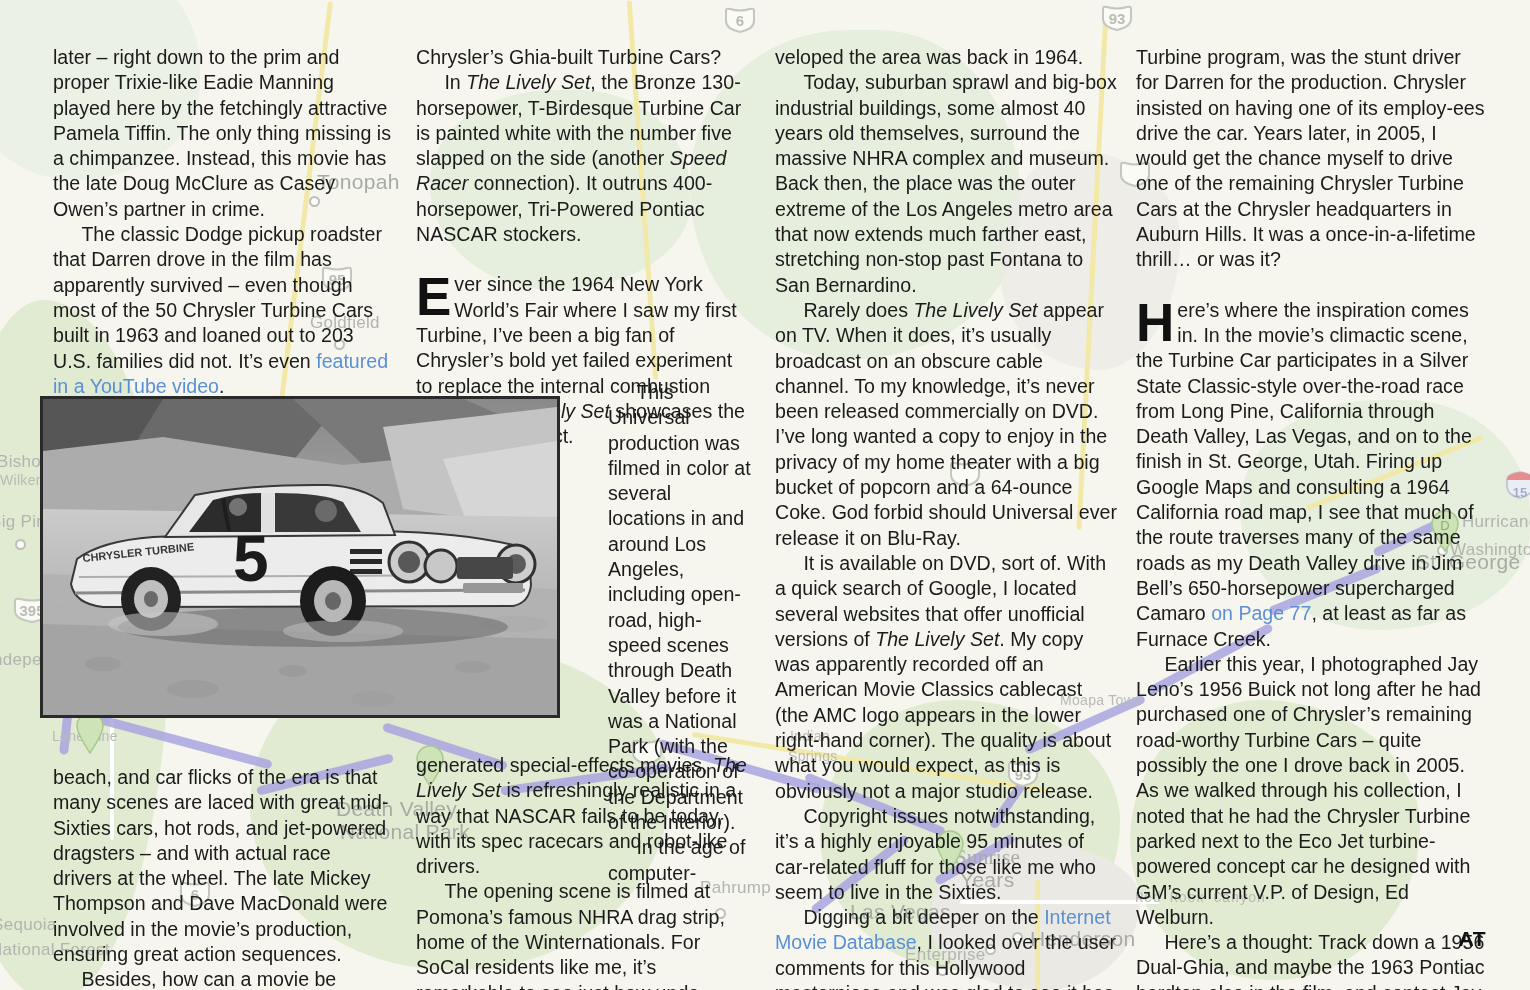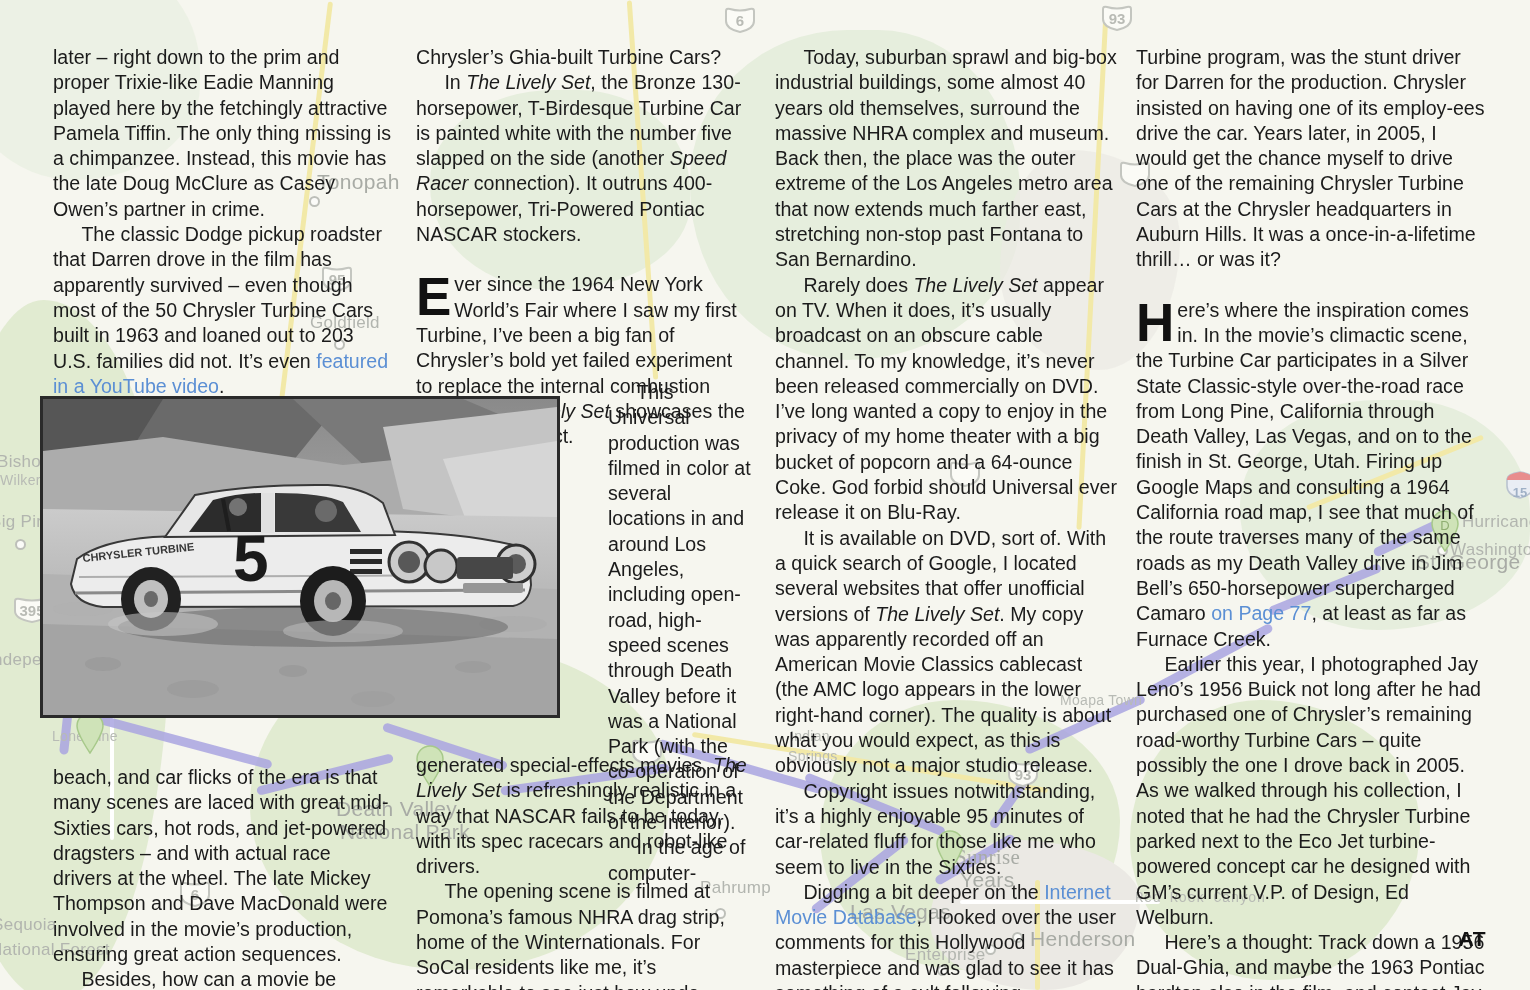--- a/index.html
+++ b/index.html
@@ -350,20 +350,21 @@
     <p class="ind"><span>This Universal production was filmed in color at several locations in and around Los Angeles, including open-road, high-speed scenes through Death Valley before it was a National Park (with the co-operation of the Department of the Interior).</span></p>
     <p class="ind"><span>In the age of computer-</span></p>
   </div>
 
   <div id="col2-bottom">
     <p><span>generated special-effects movies, </span><i>The Lively Set</i><span> is refreshingly realistic in a way that NASCAR fails to be today, with its spec racecars and robot-like drivers.</span></p>
     <p class="ind"><span>The opening scene is filmed at Pomona’s famous NHRA drag strip, home of the Winternationals. For SoCal residents like me, it’s remarkable to see just how unde-</span></p>
   </div>
 
   <div class="col" id="col3">
+    <p><span>veloped the area was back in 1964.</span></p>
     <p class="ind"><span>Today, suburban sprawl and big-box industrial buildings, some almost 40 years old themselves, surround the massive NHRA complex and museum. Back then, the place was the outer extreme of the Los Angeles metro area that now extends much farther east, stretching non-stop past Fontana to San Bernardino.</span></p>
     <p class="ind"><span>Rarely does </span><i>The Lively Set</i><span> appear on TV. When it does, it’s usually broadcast on an obscure cable channel. To my knowledge, it’s never been released commercially on DVD. I’ve long wanted a copy to enjoy in the privacy of my home theater with a big bucket of popcorn and a 64-ounce Coke. God forbid should Universal ever release it on Blu-Ray.</span></p>
     <p class="ind"><span>It is available on DVD, sort of. With a quick search of Google, I located several websites that offer unofficial versions of </span><i>The Lively Set</i><span>. My copy was apparently recorded off an American Movie Classics cablecast (the AMC logo appears in the lower right-hand corner). The quality is about what you would expect, as this is obviously not a major studio release.</span></p>
     <p class="ind"><span>Copyright issues notwithstanding, it’s a highly enjoyable 95 minutes of car-related fluff for those like me who seem to live in the Sixties.</span></p>
     <p class="ind"><span>Digging a bit deeper on the </span><a class="link" href="#">Internet Movie Database</a><span>, I looked over the user comments for this Hollywood masterpiece and was glad to see it has something of a cult following.</span></p>
 
   </div>
 
   <div class="col" id="col4">
     <p><span>Turbine program, was the stunt driver for Darren for the production. Chrysler insisted on having one of its employ-ees drive the car. Years later, in 2005, I would get the chance myself to drive one of the remaining Chrysler Turbine Cars at the Chrysler headquarters in Auburn Hills. It was a once-in-a-lifetime thrill… or was it?</span></p>

